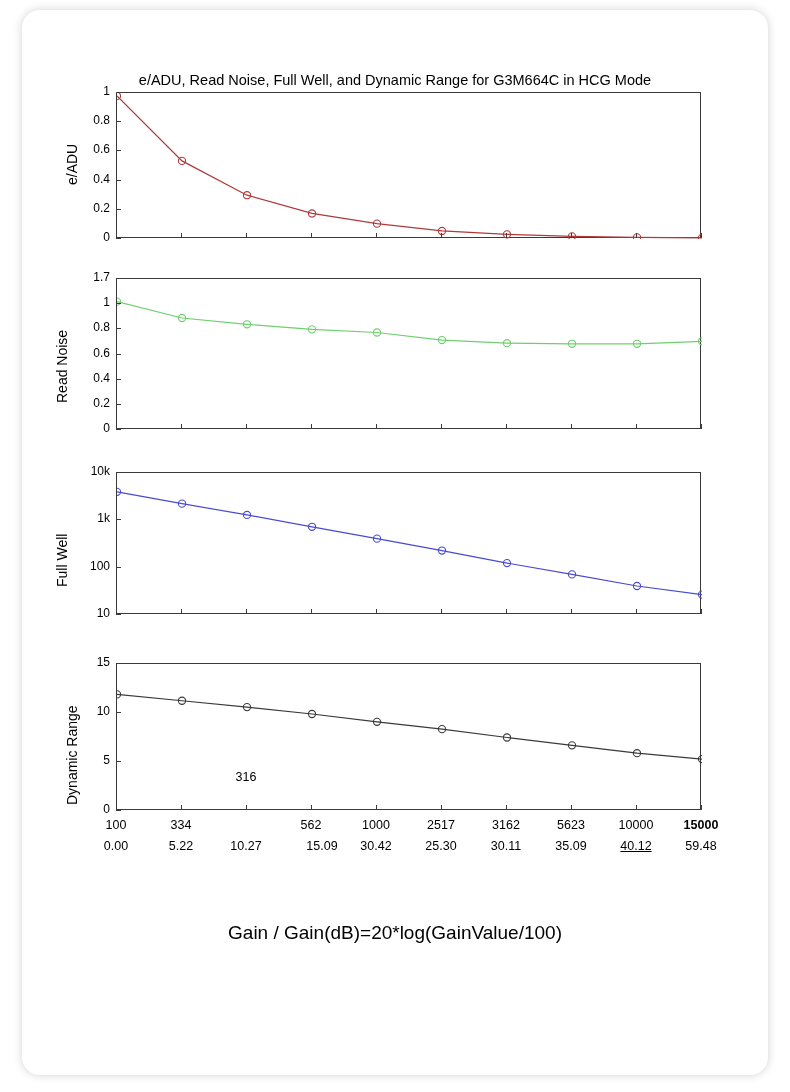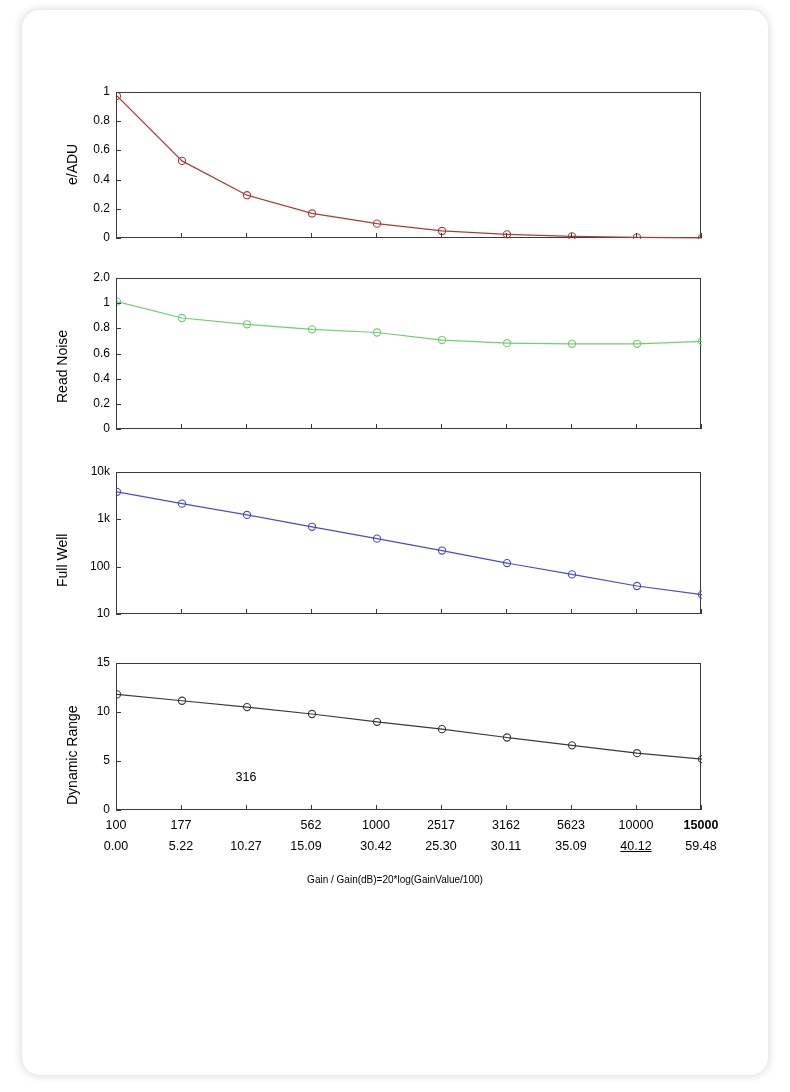--- a/index.html
+++ b/index.html
@@ -64,22 +64,23 @@
     font-size:12.5px;
     color:#000;
     text-align:center;
     white-space:nowrap;
   }
   .xlabel{
     position:absolute;
     left:0;
     width:746px;
     text-align:center;
-    font-size:10px;
-    color:#000;
+    font-size:19px;
+    color:#000;
+    margin-top:48px;
   }
   .banner{
     position:absolute;
     left:0;bottom:0;
     width:746px;height:145px;
     background:#1757a8;
     display:flex;
     flex-direction:column;
     align-items:center;
     justify-content:center;
@@ -94,20 +95,21 @@
   }
 </style>
 </head>
 <body>
 
 <div class="page">
   <div class="card">
 
     <div class="chart-area">
 
+      <div class="chart-title">e/ADU, Read Noise, Full Well, and Dynamic Range for G3M664C in HCG Mode</div>
 
       <div class="ylabel" style="left:42px;top:175px;transform:rotate(-90deg);">e/ADU</div>
       <div class="panel" id="panel0" style="left:94px;top:82px;width:585px;height:146px;">
           <svg width="585" height="146" viewBox="0 0 585 146">
          <path d="M0.00 2.92 L65.00 67.89 L130.00 102.20 L195.00 120.45 L260.00 130.67 L325.00 137.97 L390.00 141.33 L455.00 143.37 L520.00 144.39 L585.00 144.83" fill="none" stroke="#b03a3a" stroke-width="1.2"></path>
          <circle cx="0.00" cy="2.92" r="3.6" fill="none" stroke="#b03a3a" stroke-width="1.1"></circle>
             <circle cx="65.00" cy="67.89" r="3.6" fill="none" stroke="#b03a3a" stroke-width="1.1"></circle>
             <circle cx="130.00" cy="102.20" r="3.6" fill="none" stroke="#b03a3a" stroke-width="1.1"></circle>
             <circle cx="195.00" cy="120.45" r="3.6" fill="none" stroke="#b03a3a" stroke-width="1.1"></circle>
             <circle cx="260.00" cy="130.67" r="3.6" fill="none" stroke="#b03a3a" stroke-width="1.1"></circle>
@@ -188,21 +190,21 @@
           <div class="ytick" style="left: 46px; top: 385.833px; width: 42px;">0.2</div>
           <div style="position: absolute; background: rgb(58, 58, 58); height: 1px; width: 5px; left: 94px; top: 393.833px;"></div>
           <div class="ytick" style="left: 46px; top: 360.667px; width: 42px;">0.4</div>
           <div style="position: absolute; background: rgb(58, 58, 58); height: 1px; width: 5px; left: 94px; top: 368.667px;"></div>
           <div class="ytick" style="left: 46px; top: 335.5px; width: 42px;">0.6</div>
           <div style="position: absolute; background: rgb(58, 58, 58); height: 1px; width: 5px; left: 94px; top: 343.5px;"></div>
           <div class="ytick" style="left: 46px; top: 310.333px; width: 42px;">0.8</div>
           <div style="position: absolute; background: rgb(58, 58, 58); height: 1px; width: 5px; left: 94px; top: 318.333px;"></div>
           <div class="ytick" style="left: 46px; top: 285.167px; width: 42px;">1</div>
           <div style="position: absolute; background: rgb(58, 58, 58); height: 1px; width: 5px; left: 94px; top: 293.167px;"></div>
-          <div class="ytick" style="left: 46px; top: 260px; width: 42px;">2.0</div>
+          <div class="ytick" style="left: 46px; top: 260px; width: 42px;">1.7</div>
           <div style="position: absolute; background: rgb(58, 58, 58); height: 1px; width: 5px; left: 94px; top: 268px;"></div>
           <div class="ytick" style="left: 46px; top: 596px; width: 42px;">10</div>
           <div style="position: absolute; background: rgb(58, 58, 58); height: 1px; width: 5px; left: 94px; top: 604px;"></div>
           <div class="ytick" style="left: 46px; top: 548.667px; width: 42px;">100</div>
           <div style="position: absolute; background: rgb(58, 58, 58); height: 1px; width: 5px; left: 94px; top: 556.667px;"></div>
           <div class="ytick" style="left: 46px; top: 501.333px; width: 42px;">1k</div>
           <div style="position: absolute; background: rgb(58, 58, 58); height: 1px; width: 5px; left: 94px; top: 509.333px;"></div>
           <div class="ytick" style="left: 46px; top: 454px; width: 42px;">10k</div>
           <div style="position: absolute; background: rgb(58, 58, 58); height: 1px; width: 5px; left: 94px; top: 462px;"></div>
           <div class="ytick" style="left: 46px; top: 792px; width: 42px;">0</div>
@@ -250,26 +252,26 @@
           <div style="position: absolute; background: rgb(58, 58, 58); width: 1px; height: 5px; left: 224px; top: 795px;"></div>
           <div style="position: absolute; background: rgb(58, 58, 58); width: 1px; height: 5px; left: 289px; top: 795px;"></div>
           <div style="position: absolute; background: rgb(58, 58, 58); width: 1px; height: 5px; left: 354px; top: 795px;"></div>
           <div style="position: absolute; background: rgb(58, 58, 58); width: 1px; height: 5px; left: 419px; top: 795px;"></div>
           <div style="position: absolute; background: rgb(58, 58, 58); width: 1px; height: 5px; left: 484px; top: 795px;"></div>
           <div style="position: absolute; background: rgb(58, 58, 58); width: 1px; height: 5px; left: 549px; top: 795px;"></div>
           <div style="position: absolute; background: rgb(58, 58, 58); width: 1px; height: 5px; left: 614px; top: 795px;"></div>
           <div style="position: absolute; background: rgb(58, 58, 58); width: 1px; height: 5px; left: 679px; top: 795px;"></div>
           <div class="xtick" style="left: 64px; width: 60px; top: 808px;">100</div>
           <div class="xtick" style="left: 64px; width: 60px; top: 829px;">0.00</div>
-          <div class="xtick" style="left: 129px; width: 60px; top: 808px;">177</div>
+          <div class="xtick" style="left: 129px; width: 60px; top: 808px;">334</div>
           <div class="xtick" style="left: 129px; width: 60px; top: 829px;">5.22</div>
           <div class="xtick" style="left: 194px; width: 60px; top: 760px;">316</div>
           <div class="xtick" style="left: 194px; width: 60px; top: 829px;">10.27</div>
           <div class="xtick" style="left: 259px; width: 60px; top: 808px;">562</div>
-          <div class="xtick" style="left: 254px; width: 60px; top: 829px;">15.09</div>
+          <div class="xtick" style="left: 270px; width: 60px; top: 829px;">15.09</div>
           <div class="xtick" style="left: 324px; width: 60px; top: 808px;">1000</div>
           <div class="xtick" style="left: 324px; width: 60px; top: 829px;">30.42</div>
           <div class="xtick" style="left: 389px; width: 60px; top: 808px;">2517</div>
           <div class="xtick" style="left: 389px; width: 60px; top: 829px;">25.30</div>
           <div class="xtick" style="left: 454px; width: 60px; top: 808px;">3162</div>
           <div class="xtick" style="left: 454px; width: 60px; top: 829px;">30.11</div>
           <div class="xtick" style="left: 519px; width: 60px; top: 808px;">5623</div>
           <div class="xtick" style="left: 519px; width: 60px; top: 829px;">35.09</div>
           <div class="xtick" style="left: 584px; width: 60px; top: 808px;">10000</div>
           <div class="xtick" style="left: 584px; width: 60px; top: 829px; text-decoration: underline;">40.12</div>

